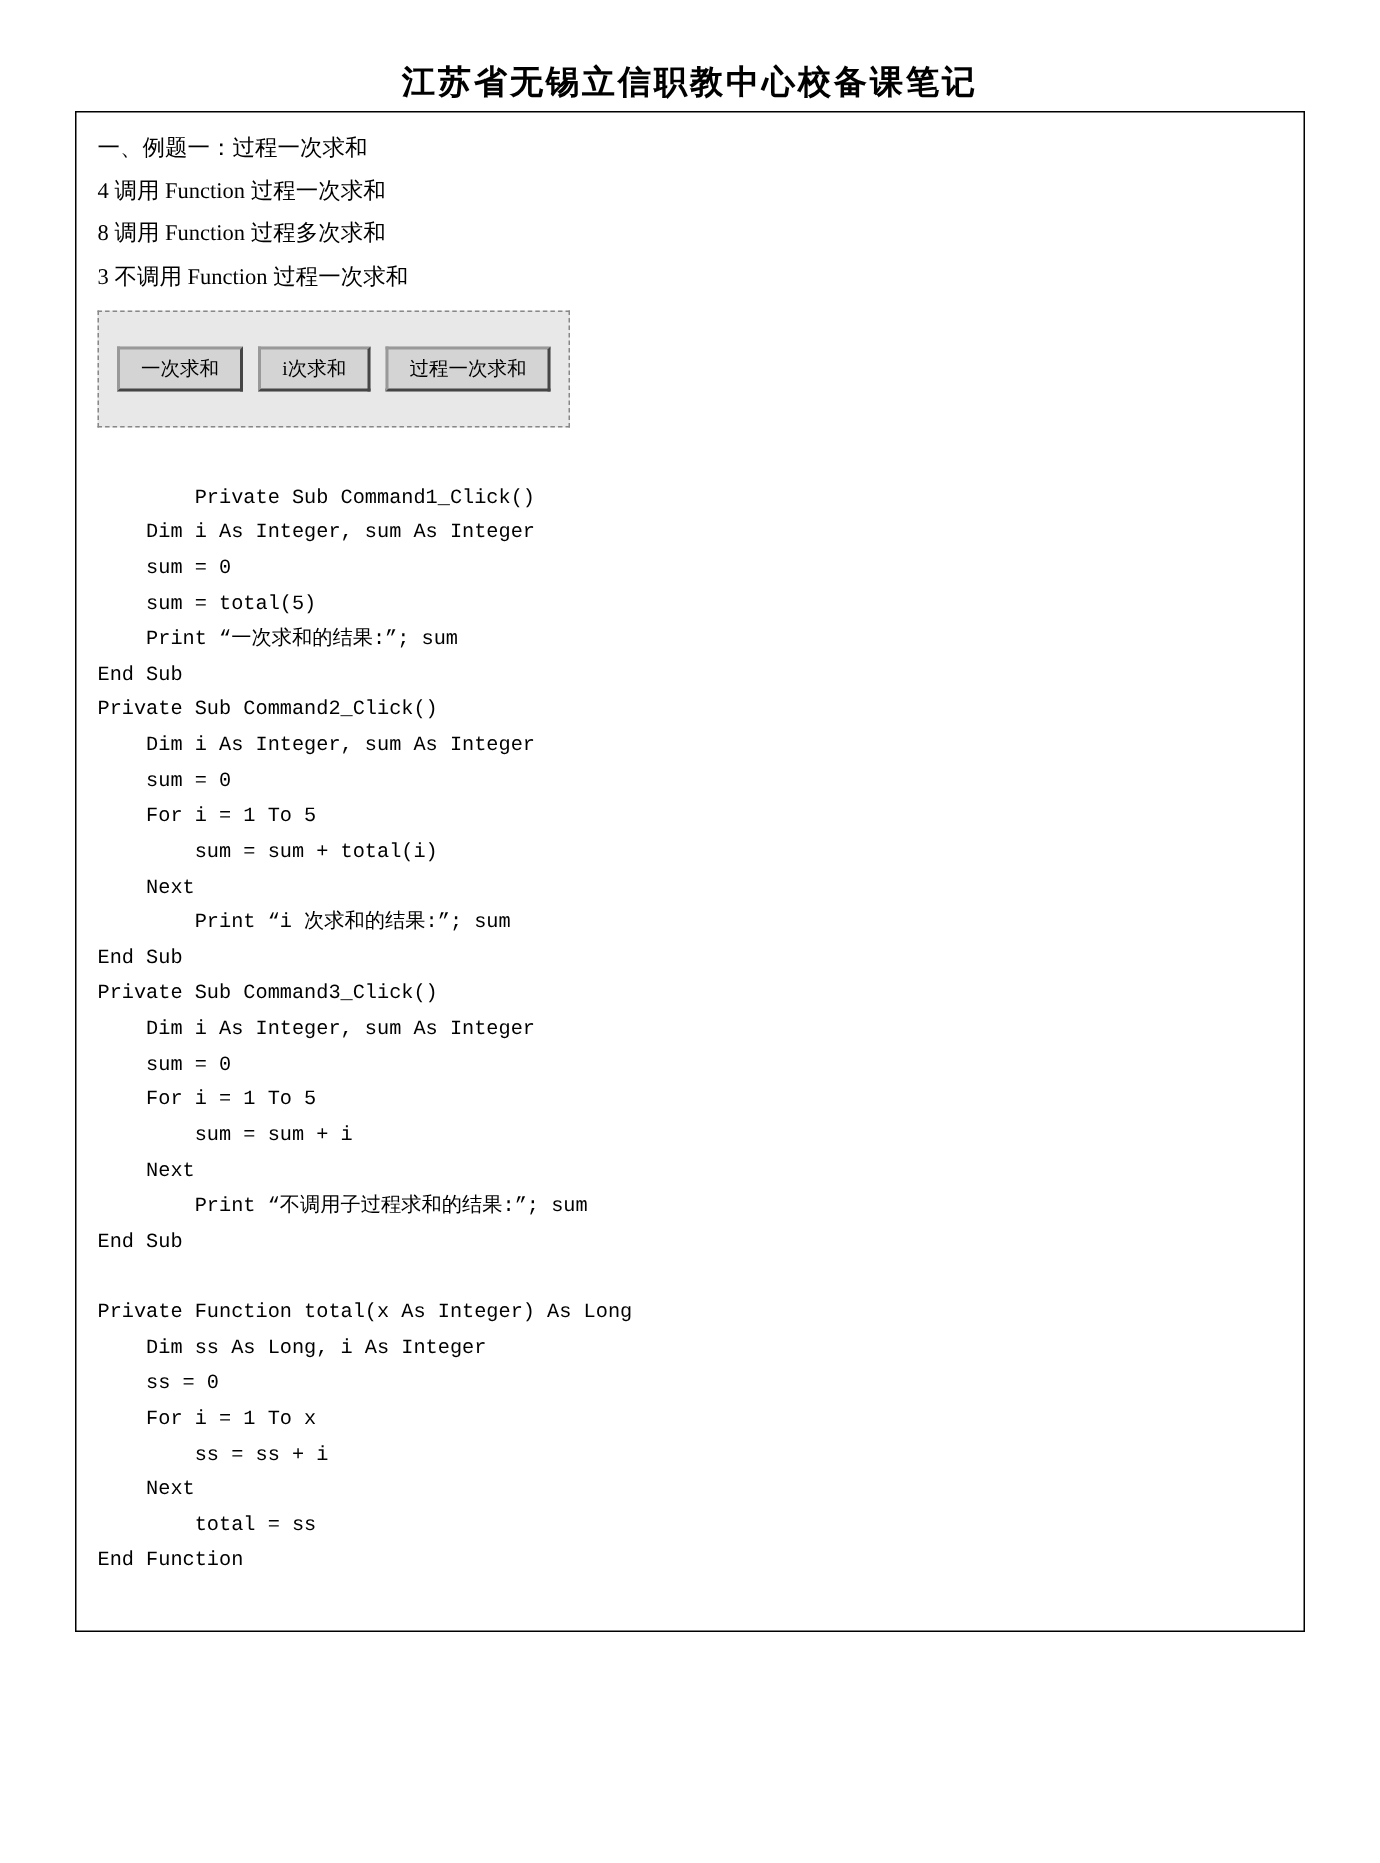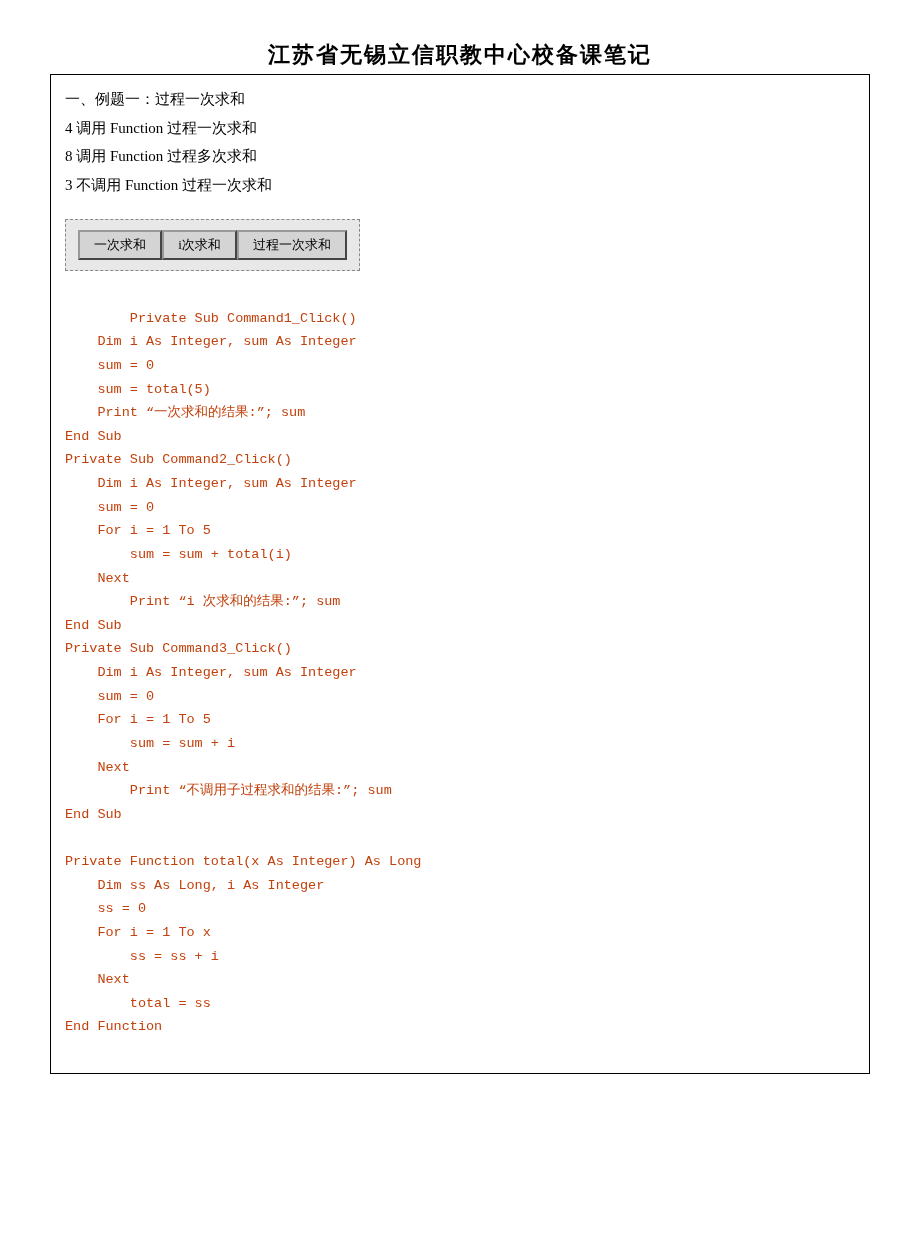--- a/index.html
+++ b/index.html
@@ -51,45 +51,46 @@
       margin-bottom: 8px;
     }
 
     .intro-line {
       font-size: 15px;
       line-height: 1.9;
     }
 
     .button-row {
       display: flex;
-      margin: 20px 0 12px 0;
+      gap: 10px;
+      margin: 8px 0 12px 0;
       background: #e8e8e8;
       border: 1px dashed #888;
-      padding: 10px 12px;
+      padding: 23px 12px;
       width: fit-content;
     }
 
     .vb-button {
       background: #d4d4d4;
       border: 2px outset #999;
       padding: 4px 14px;
       font-size: 13px;
       font-family: "SimSun", "宋体", serif;
       cursor: pointer;
       color: #000;
       min-width: 75px;
       text-align: center;
     }
 
     .code-section {
       font-family: "Courier New", Courier, monospace;
       font-size: 13.5px;
       line-height: 1.75;
       white-space: pre;
-      color: #c2410c;
+      color: #000000;
     }
   </style>
 </head>
 <body>
 
 <div class="page-title">江苏省无锡立信职教中心校备课笔记</div>
 
 <table class="main-table">
   <tbody>
   <tr>

